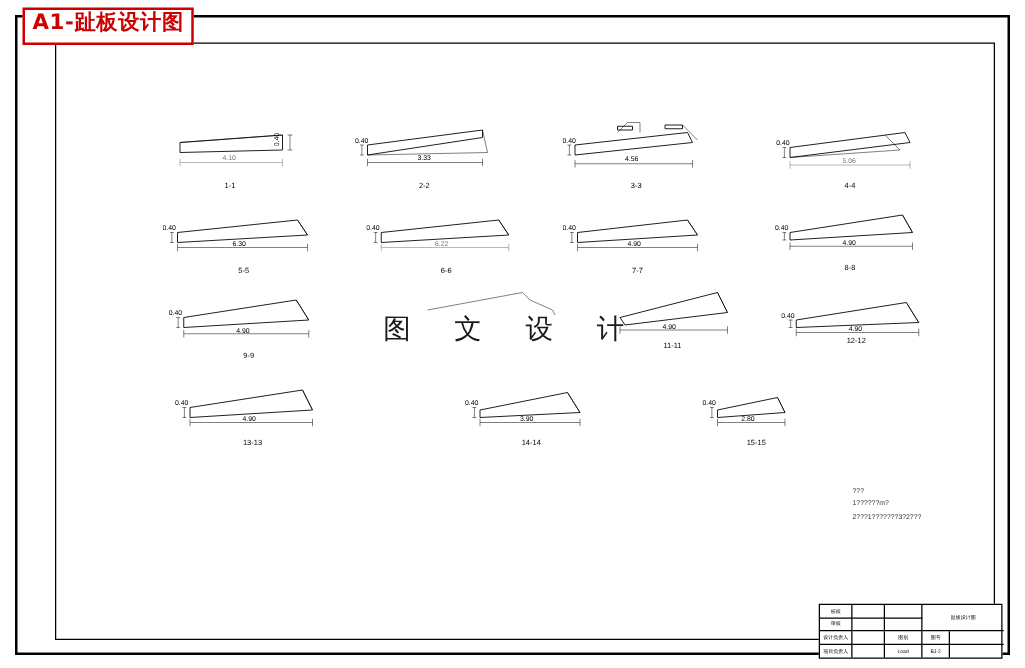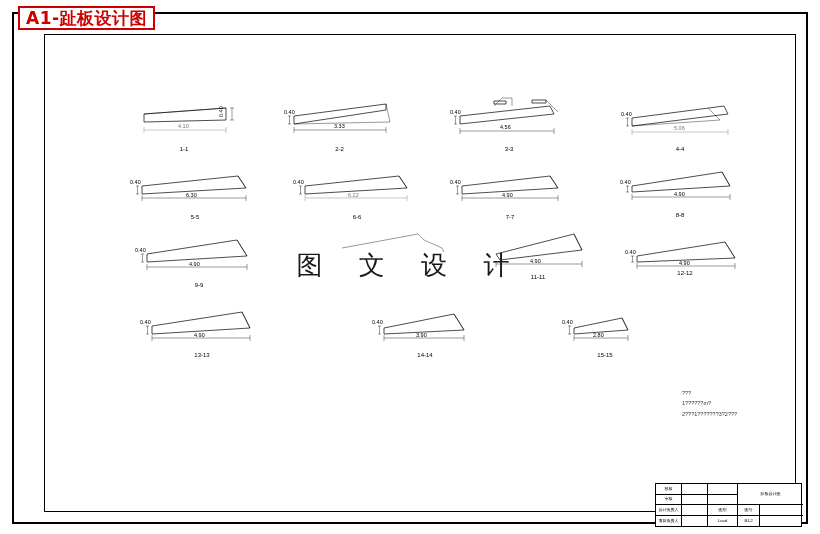--- a/index.html
+++ b/index.html
@@ -15,21 +15,21 @@
     width: 820px;
     height: 534px;
     background: #ffffff;
     overflow: hidden;
   }
   
   #title-banner {
     position: absolute;
     left: 18px;
     top: 6px;
-    padding: 1px 6px 0 6px;
+    padding: 1px 6px 6px 6px;
     border: 2px solid #cc0000;
     background: #ffffff;
     color: #cc0000;
     font-family: "DejaVu Sans", sans-serif;
     font-weight: bold;
     font-size: 17px;
     letter-spacing: 0.5px;
     line-height: 1.1;
     white-space: nowrap;
     z-index: 30;
@@ -55,21 +55,21 @@
     box-sizing: border-box;
   }
   
   #watermark {
     position: absolute;
     left: 0;
     right: 0;
     top: 248px;
     text-align: center;
     font-family: "DejaVu Serif", serif;
-    font-size: 26px;
+    font-size: 22px;
     letter-spacing: 14px;
     color: #1a1a1a;
     z-index: 20;
     pointer-events: none;
   }
   
   #parts-layer {
     position: absolute;
     left: 0; top: 0;
     width: 820px; height: 534px;

